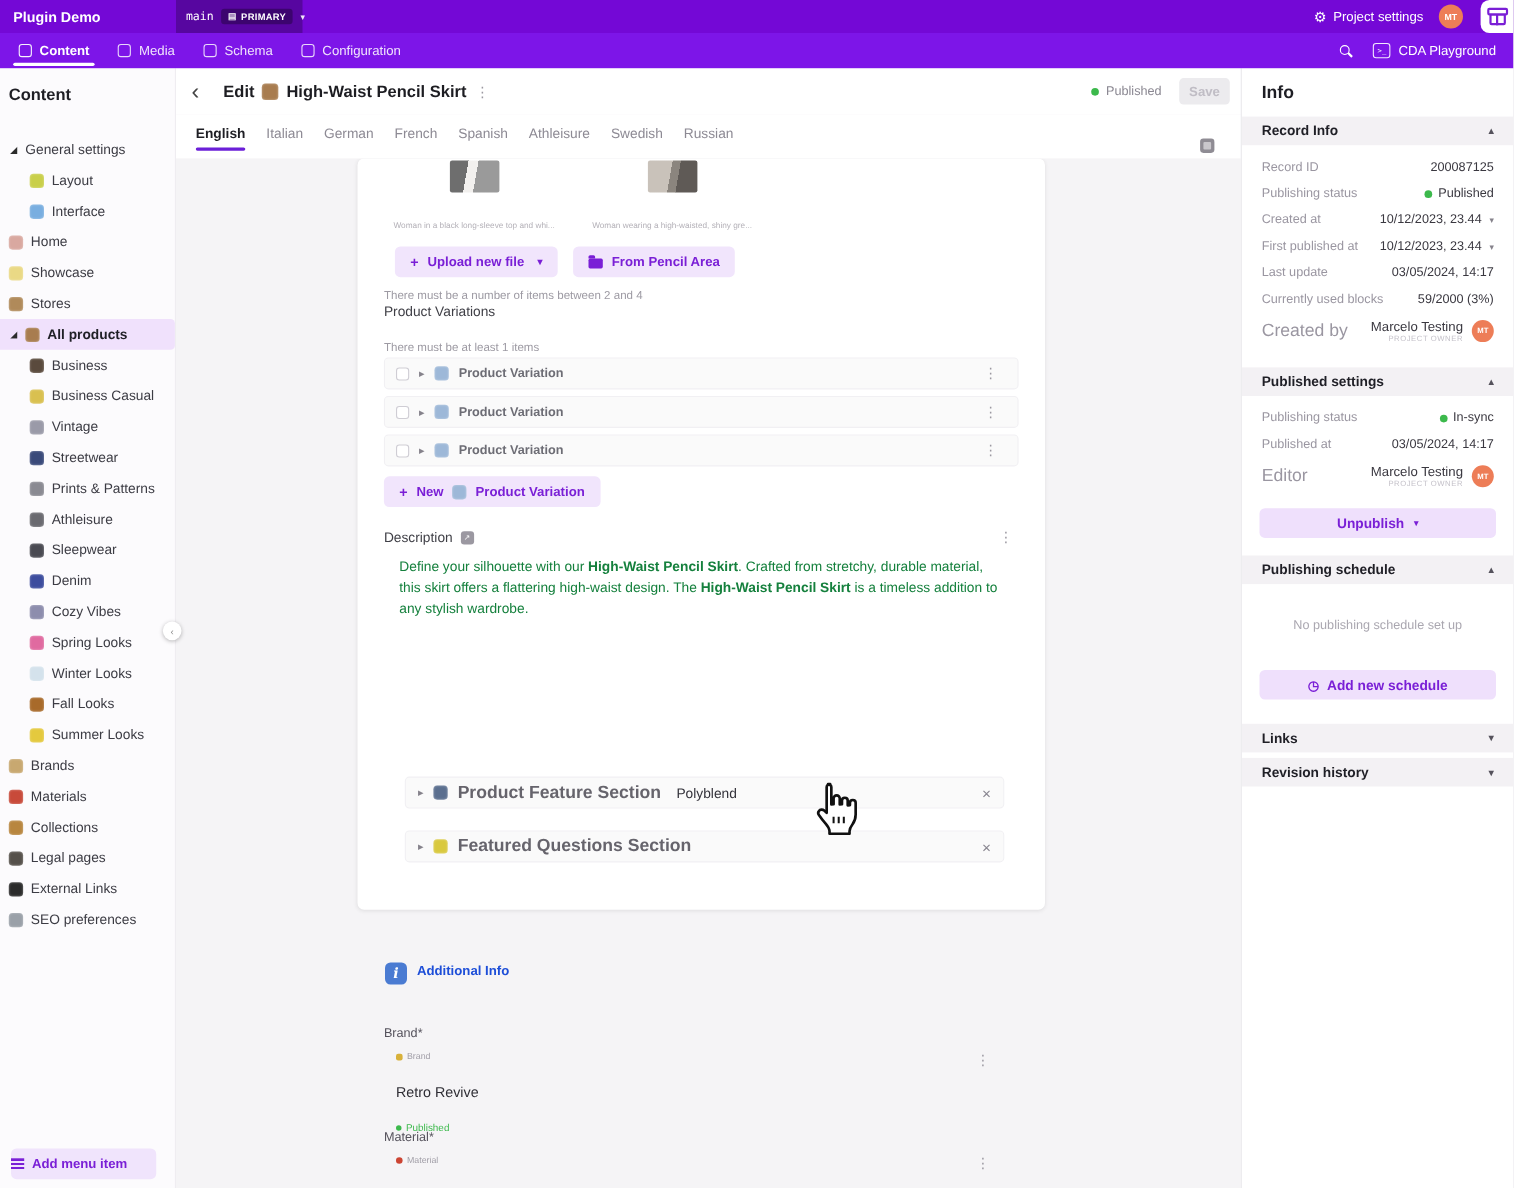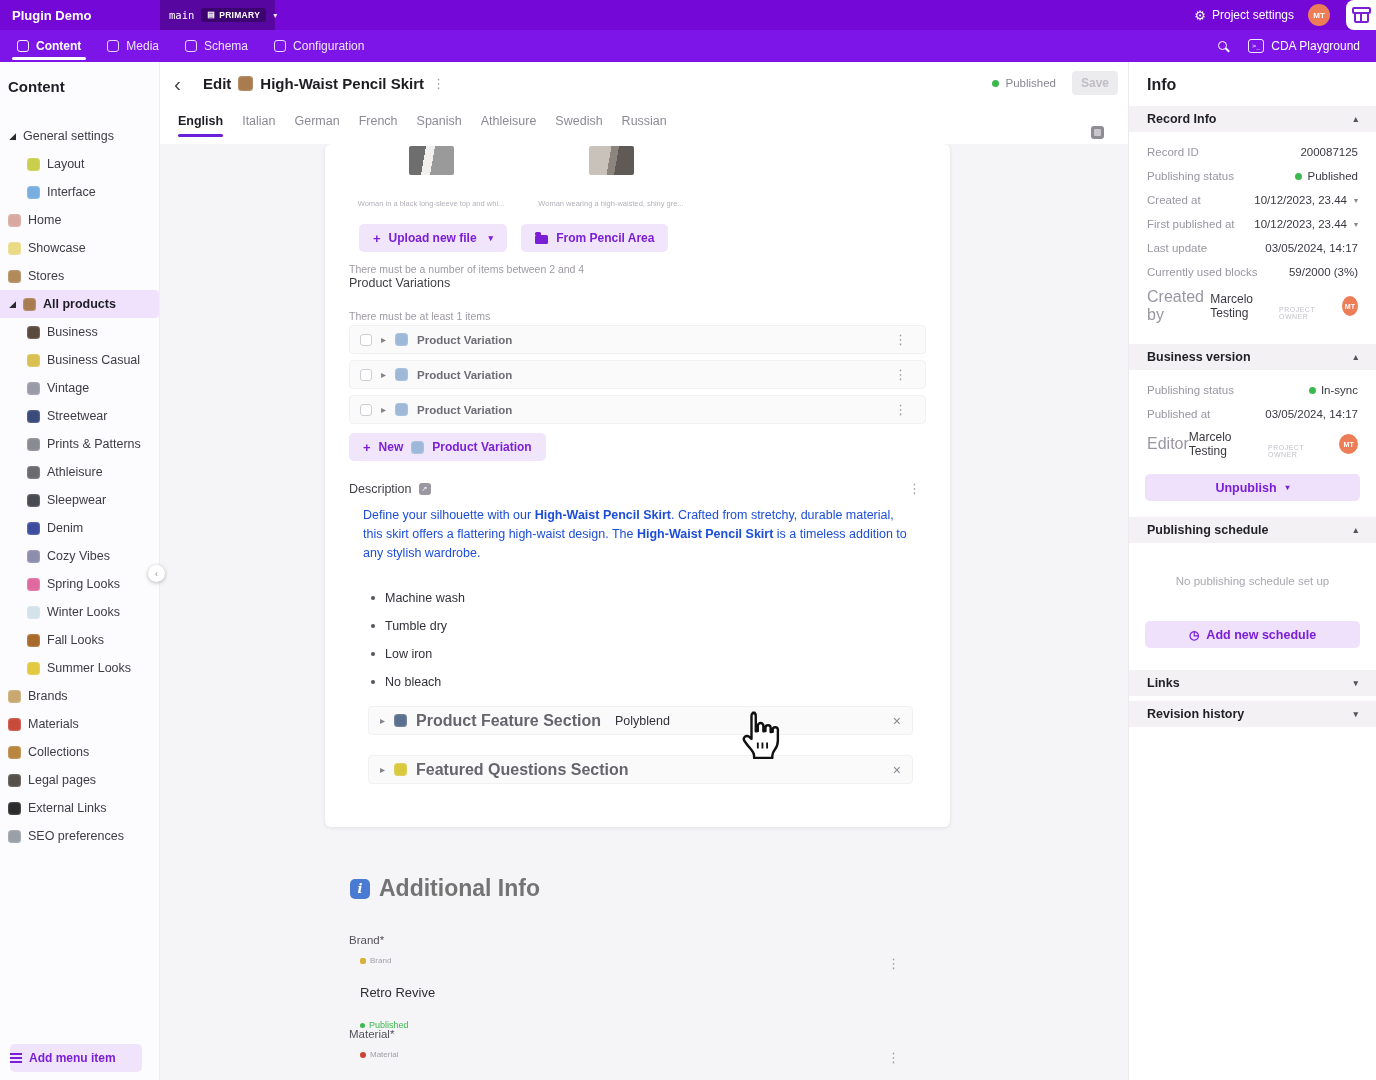--- a/index.html
+++ b/index.html
@@ -89,32 +89,32 @@
   .vrows{position:absolute;top:181px;left:24px;width:577px}
   .vrow{height:29px;background:#FAFAFA;border:1px solid #F1F0F3;border-radius:4px;display:flex;align-items:center;gap:9px;padding:0 10px;margin-bottom:6px;font-size:12px;color:#6b6b72;cursor:pointer}
   .cb{width:12px;height:12px;background:#fff;border:1px solid #CFCDD4;border-radius:3px;flex:0 0 auto}
   .rowcaret{font-size:10px;color:#85828b}
   .vlabel{font-weight:bold;color:#6d6d75;font-size:11.5px}
   .sp{flex:1}
   .newbtn{position:absolute;top:289px;left:24px}
   .desclabelrow{position:absolute;top:337px;left:24px;width:580px;display:flex;align-items:center;gap:7px;font-size:12.5px;color:#3f3f46}
   .miniico{width:12px;height:12px;background:#9b98a1;border-radius:3px;display:flex;align-items:center;justify-content:center}
   .miniico::after{content:"\2197";color:#fff;font-size:7px}
-  .richp{position:absolute;top:362px;left:38px;width:548px;font-size:12.5px;line-height:19px;color:#1d4ed8}
+  .richp{position:absolute;top:362px;left:38px;width:548px;font-size:12.5px;line-height:19px;color:#15803d}
   .bullets{position:absolute;top:440px;left:46px;list-style:none}
   .bullets li{height:28px;display:flex;align-items:center;gap:10px;font-size:12.5px;color:#33323a}
   .bdot{width:4px;height:4px;border-radius:50%;background:#55525c;flex:0 0 auto}
   .brows{position:absolute;top:562px;left:43px;width:545px}
   .brow{height:29px;background:#FAFAFA;border:1px solid #F1F0F3;border-radius:4px;display:flex;align-items:center;gap:9px;padding:0 11px;margin-bottom:20px;cursor:pointer}
   .blabel{font-size:16px;font-weight:bold;color:#66646c}
   .bvalue{font-size:12.5px;color:#33323a;margin-left:5px}
   .xico{color:#8a8791;font-size:14px;cursor:pointer;line-height:1}
 
   
-  .addhead{position:absolute;left:190px;top:731px;display:flex;align-items:center;gap:9px;font-size:23px;font-weight:bold;color:#737373}
+  .addhead{position:absolute;left:190px;top:731px;display:flex;align-items:flex-start;gap:9px;font-size:12px;font-weight:bold;color:#1d4ed8}
   .infoico{width:20px;height:20px;background:#4a7bd2;border-radius:5px;display:flex;align-items:center;justify-content:center}
   .infoico::after{content:"i";color:#fff;font:italic bold 13px "DejaVu Serif",serif}
   .subfield{position:absolute;left:189px;font-size:11.5px;color:#55525c}
   .bl{top:790px}.ml{top:884px}
   .linkrec{position:absolute;left:200px;width:548px;display:flex;align-items:flex-start}
   .br{top:812px}.mr{top:906px}
   .lrcol{display:flex;flex-direction:column;gap:20px}
   .lrtag{display:flex;align-items:center;gap:4px;font-size:8px;color:#a29fa8}
   .tagdot{width:6px;height:6px;border-radius:2px}
   .lrvalue{font-size:13px;color:#2e2d34}
@@ -125,21 +125,21 @@
   .infopanel{position:absolute;top:62px;left:1128px;width:248px;bottom:0;background:#fff;border-left:1px solid #ECEAEE;z-index:6}
   .infotitle{padding:14px 18px 12px;font-size:16px;font-weight:bold;color:#1e1e24}
   .sechead{height:26px;background:#F3F1F4;display:flex;align-items:center;justify-content:space-between;padding:0 18px;font-size:12.5px;font-weight:bold;color:#1f1f26;cursor:pointer}
   .scaret{font-size:9px;color:#55525c}
   .irows{padding-top:8px}
   .irow{display:flex;justify-content:space-between;align-items:center;padding:0 18px;height:24px;font-size:11.5px}
   .ilabel{color:#9a96a1}
   .ivalue{color:#3a3840;display:flex;align-items:center;gap:5px}
   .vcaret{font-size:8px;color:#85828b;margin-left:2px}
   .byrow{display:flex;align-items:center;padding:4px 18px 6px;min-height:36px}
-  .bycol{margin-left:auto;display:flex;flex-direction:row;align-items:flex-end;gap:1px}
+  .bycol{margin-left:auto;display:flex;flex-direction:column;align-items:flex-end;gap:1px}
   .byname{font-size:12px;color:#3a3840}
   .byrole{font-size:7px;color:#c4c1c9;letter-spacing:.5px}
   .miniavatar{width:20px;height:20px;border-radius:50%;background:#ED7D57;color:#fff;font-size:7px;font-weight:bold;display:flex;align-items:center;justify-content:center;margin-left:8px}
   .panelbtn{margin:10px 16px 0;height:27px;background:#EFE0FC;border-radius:5px;display:flex;align-items:center;justify-content:center;gap:7px;color:#7A1FD6;font-size:12.5px;font-weight:bold;cursor:pointer}
   .mt14{margin-top:14px}.mt16{margin-top:16px}.mt22{margin-top:22px}.mt5{margin-top:5px}
   .schedempty{margin-top:32px;text-align:center;font-size:11.5px;color:#aaa7b0}
   .schedbtn{margin-top:34px;margin-bottom:0}
   .clockico{font-size:12px;line-height:1}
 
   
@@ -474,42 +474,20 @@
 
       <div class="desclabelrow">
         <span>Description</span>
         <span class="miniico"></span>
         <span class="sp"></span>
         <span class="kebab"></span>
       </div>
 
       <div class="richp"><span>Define your silhouette with our </span><span style="font-weight: bold;">High-Waist Pencil Skirt</span><span>. Crafted from stretchy, durable material, this skirt offers a flattering high-waist design. The </span><span style="font-weight: bold;">High-Waist Pencil Skirt</span><span> is a timeless addition to any stylish wardrobe.</span></div>
 
-      <ul class="bullets" data-repeat="description.bullets">
-
-          <li>
-            <span class="bdot"></span>
-            <span>Machine wash</span>
-          </li>
-
-          <li>
-            <span class="bdot"></span>
-            <span>Tumble dry</span>
-          </li>
-
-          <li>
-            <span class="bdot"></span>
-            <span>Low iron</span>
-          </li>
-
-          <li>
-            <span class="bdot"></span>
-            <span>No bleach</span>
-          </li>
-        </ul>
 
       <div class="brows" data-repeat="blocks">
 
           <div class="brow">
             <span class="rowcaret">▸</span>
             <span class="emo" style="--c: #5b6f8f;"></span>
             <span class="blabel">Product Feature Section</span>
             <span class="bvalue">Polyblend</span>
             <span class="sp"></span>
             <span class="xico">×</span>
@@ -607,21 +585,21 @@
         <span class="ilabel">Created by</span>
         <span class="bycol">
             <span class="byname">Marcelo Testing</span>
             <span class="byrole">PROJECT OWNER</span>
           </span>
         <span class="miniavatar">MT</span>
       </div>
     </div>
 
     <div class="sechead mt14">
-      <span>Business version</span>
+      <span>Published settings</span>
       <span class="scaret">▴</span>
     </div>
     <div class="irows">
       <div class="irow">
           <span class="ilabel">Publishing status</span>
           <span class="ivalue">
             <span class="gdot"></span>
             <span>In-sync</span>
           </span>
         </div>

